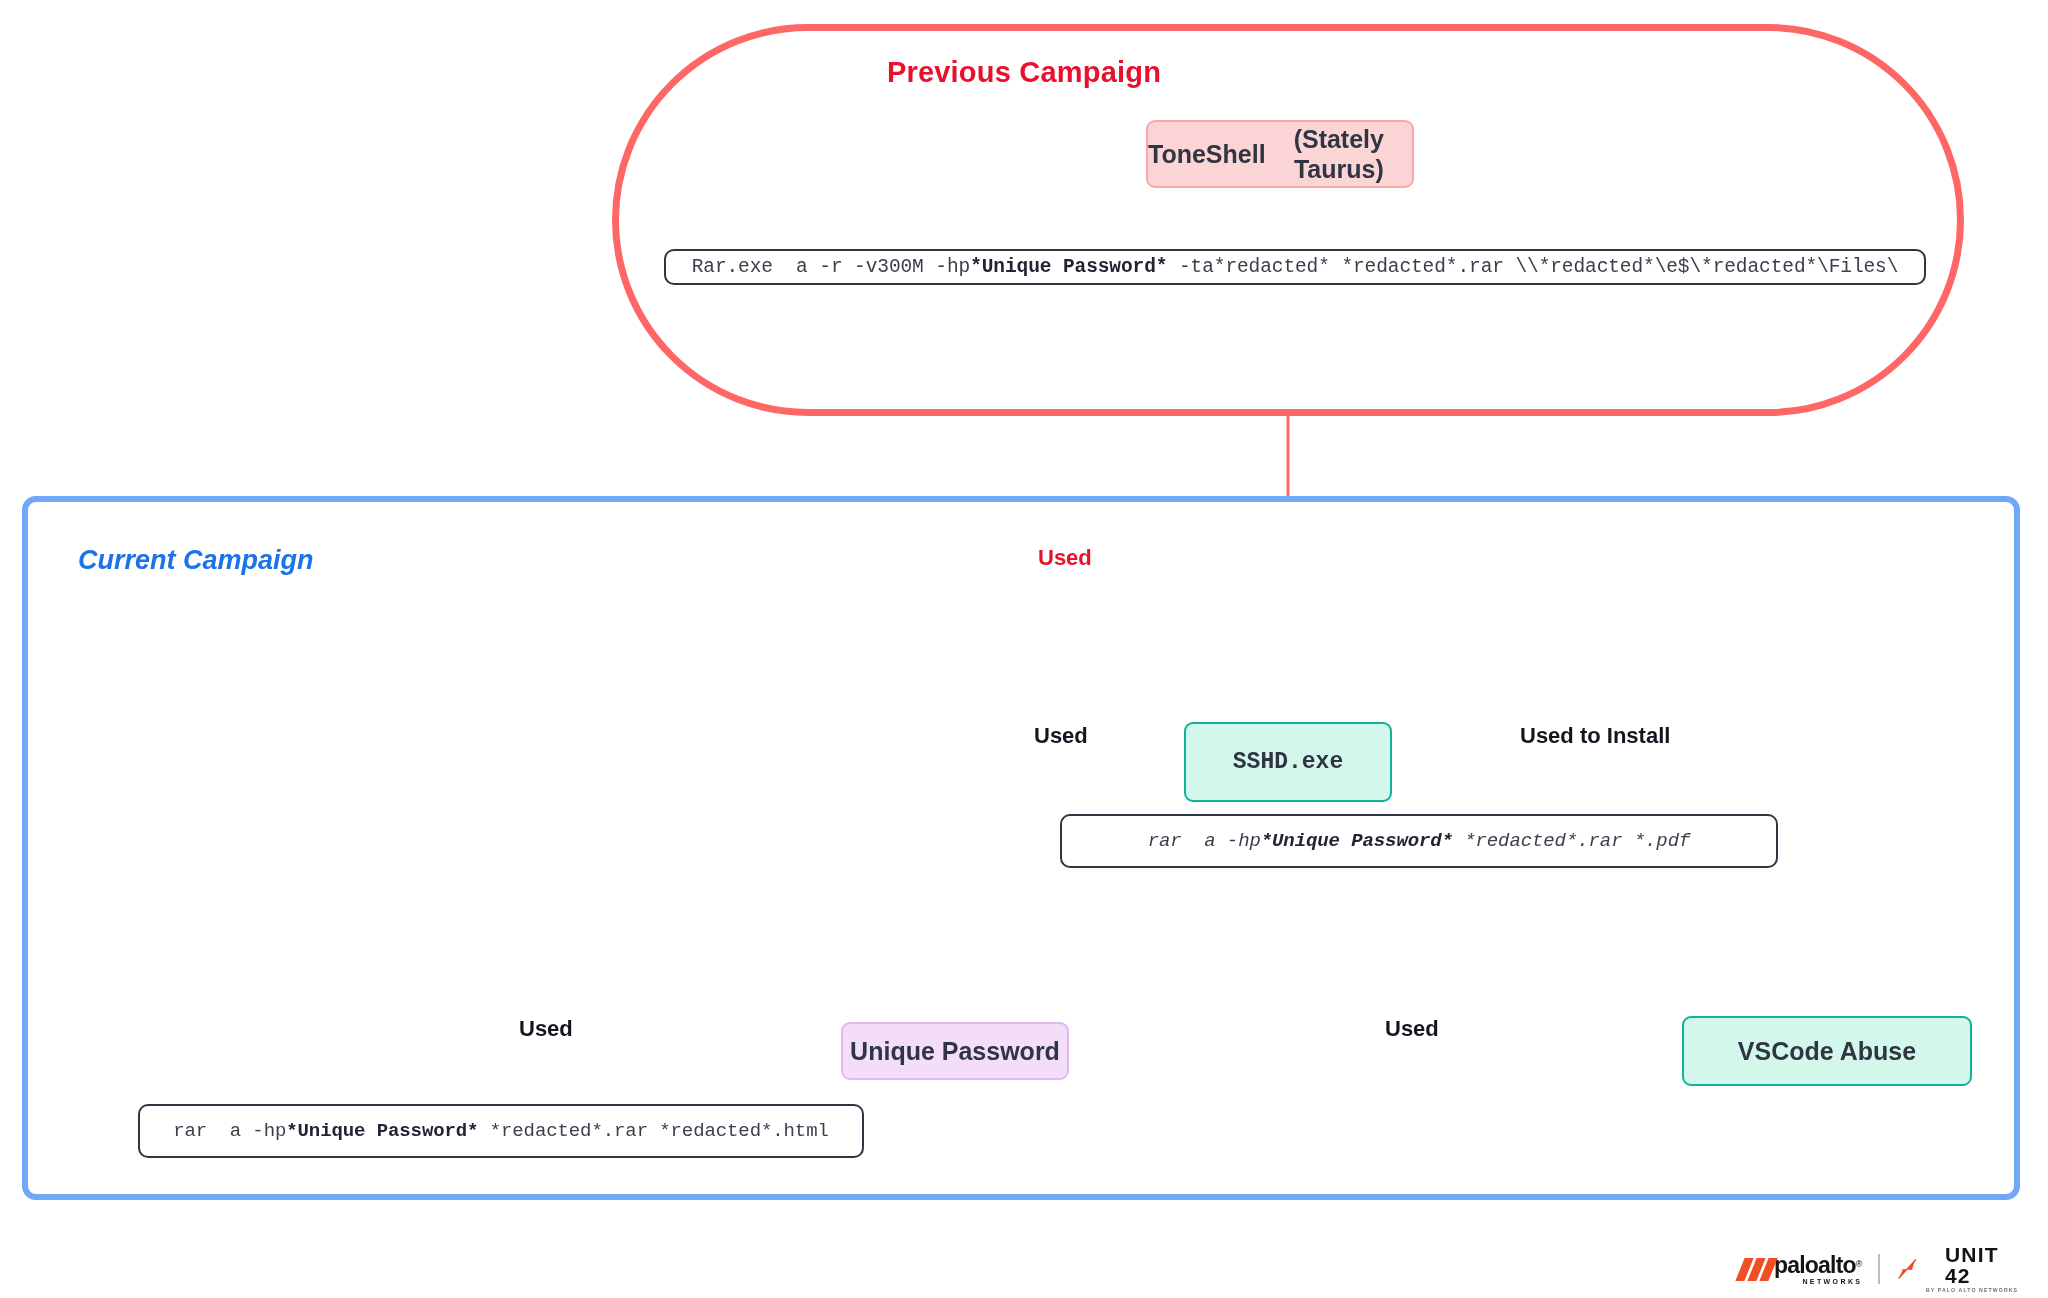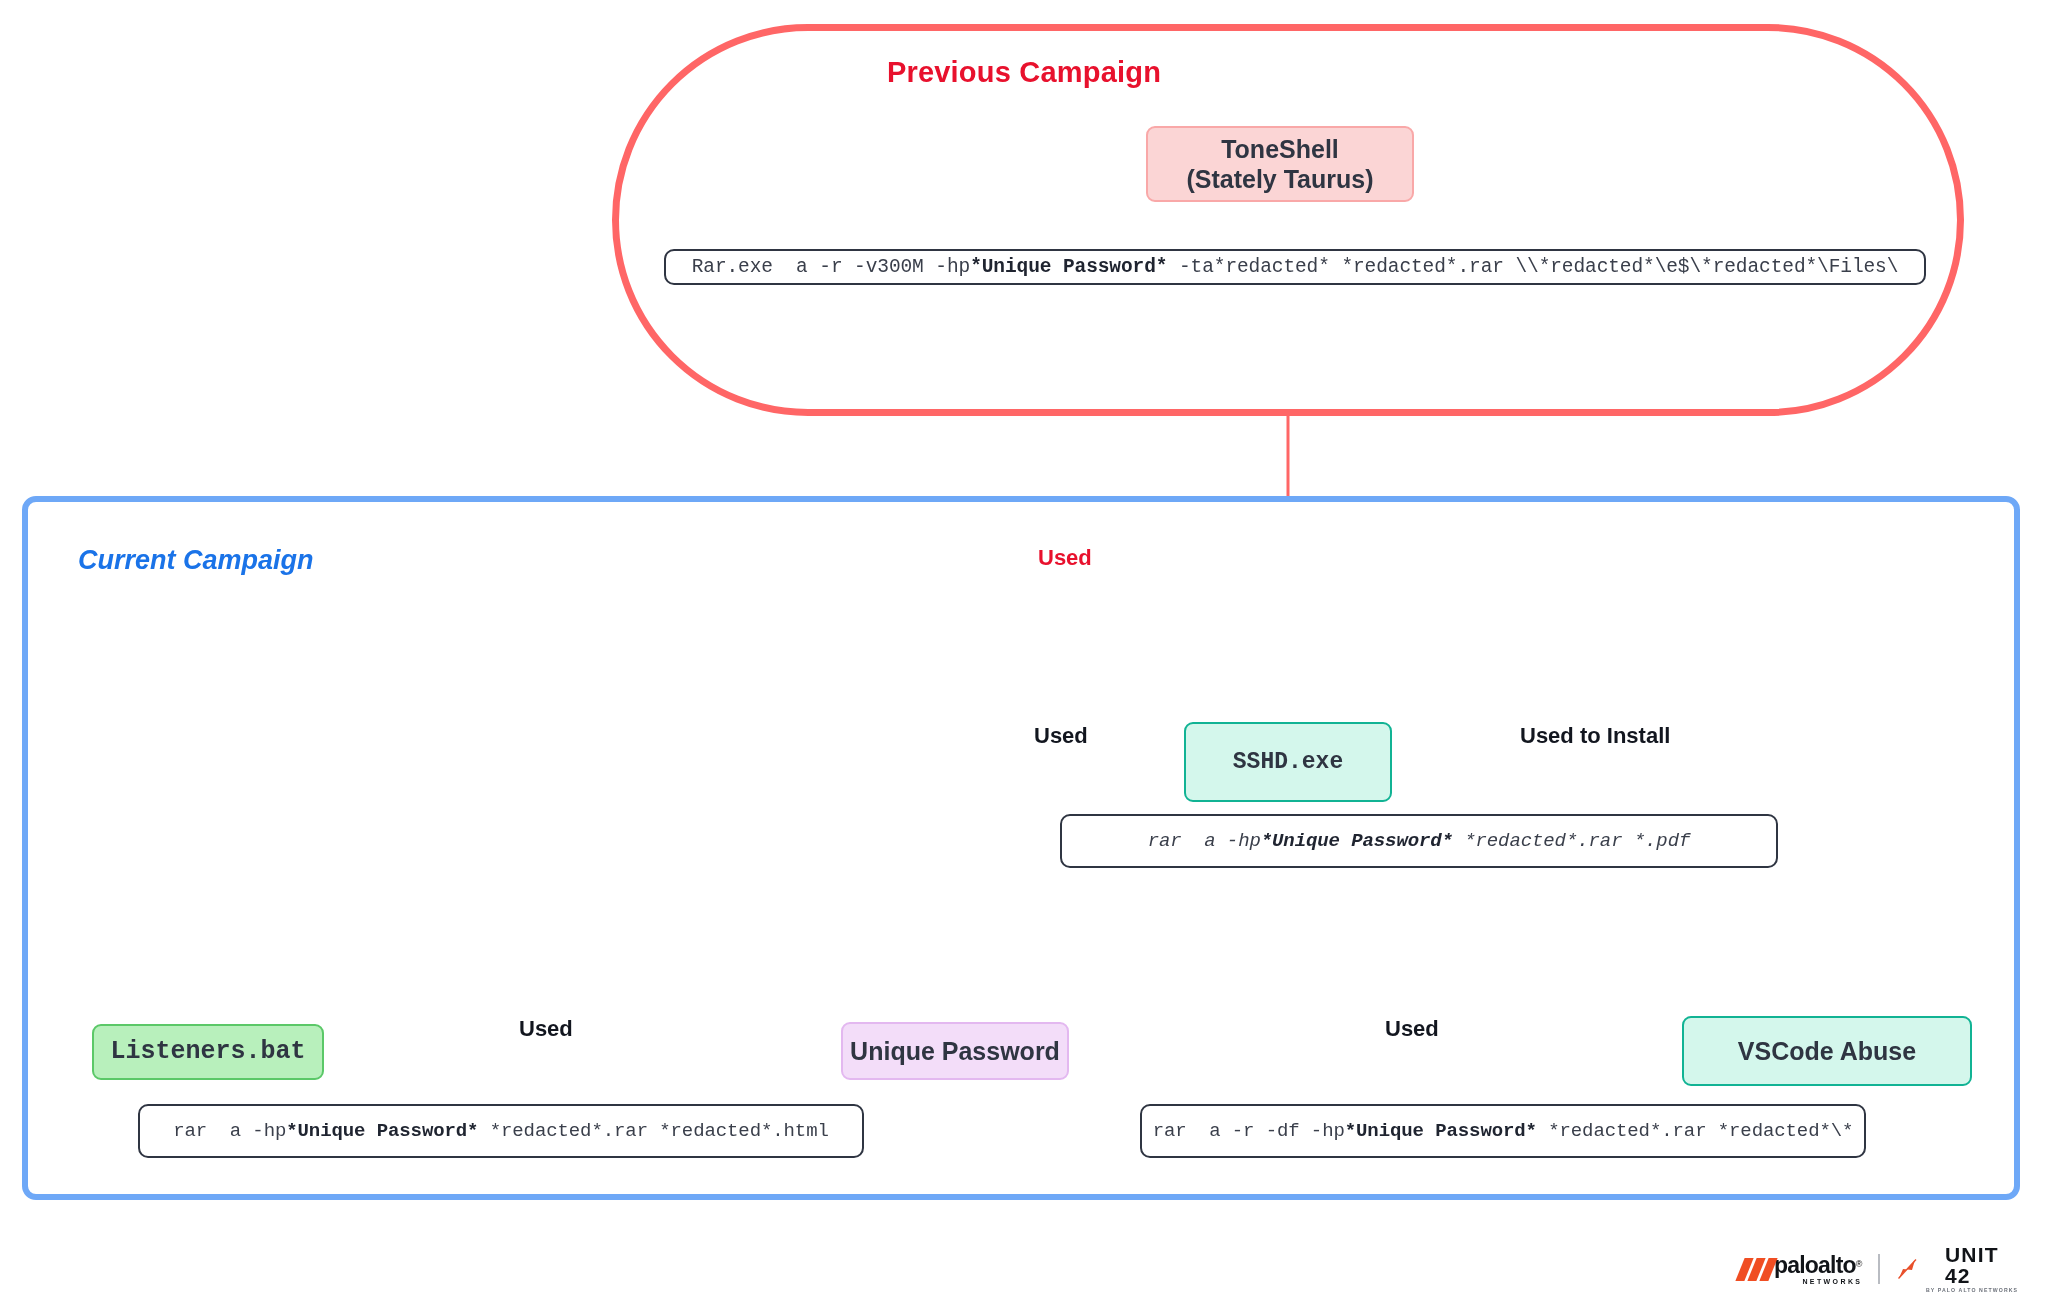--- a/index.html
+++ b/index.html
@@ -82,26 +82,24 @@
   
   .entity {
     border-radius: 9px;
     border-width: 2.5px;
     border-style: solid;
     font-weight: bold;
     color: #2f3542;
   }
   .ent-toneshell {
     left: 1146px; top: 120px;
-    width: 268px; height: 76px;
+    width: 268px; height: 68px;
     background: #FBD5D5;
     border-color: #F9A8A8;
     font-size: 25px;
-    flex-direction: column;
-    margin-top: 6px;
   }
   .ent-sshd {
     left: 1184px; top: 722px;
     width: 208px; height: 80px;
     background: #D4F7EC;
     border-color: #11B394;
     font-family: "Liberation Mono", "DejaVu Sans Mono", monospace;
     font-size: 23px;
   }
   .ent-listeners {
@@ -267,43 +265,37 @@
     <span><span>Rar.exe  a -r -v300M -hp</span><b>*Unique Password*</b><span> -ta*redacted* *redacted*.rar \\*redacted*\e$\*redacted*\Files\</span></span>
   </div>
 
   <div class="campaign-cur"></div>
   <div class="campaign-title title-cur">Current Campaign</div>
 
   <div class="node entity ent-sshd">
     <span>SSHD.exe</span>
   </div>
 
-  <div class="node entity ent-listeners">
-    <span>Listeners.bat</span>
-  </div>
 
   <div class="node entity ent-uniquepass">
     <span>Unique Password</span>
   </div>
 
   <div class="node entity ent-vscode">
     <span>VSCode Abuse</span>
   </div>
 
   <div class="cmdbox cmd-sshd">
     <span><span>rar  a -hp</span><b>*Unique Password*</b><span> *redacted*.rar *.pdf</span></span>
   </div>
 
   <div class="cmdbox cmd-listeners">
     <span><span>rar  a -hp</span><b>*Unique Password*</b><span> *redacted*.rar *redacted*.html</span></span>
   </div>
 
-  <div class="cmdbox cmd-vscode">
-    <span><span>rar  a -r -df -hp</span><b>*Unique Password*</b><span> *redacted*.rar *redacted*\*</span></span>
-  </div>
 
   <div class="edge-label red lbl-used-red">Used</div>
   <div class="edge-label lbl-used-sshd">Used</div>
   <div class="edge-label lbl-used-inst">Used to Install</div>
   <div class="edge-label lbl-used-left">Used</div>
   <div class="edge-label lbl-used-right">Used</div>
 
   <div class="logo-wrap">
     <div class="logo-pa">
       <span class="pa-mark">

